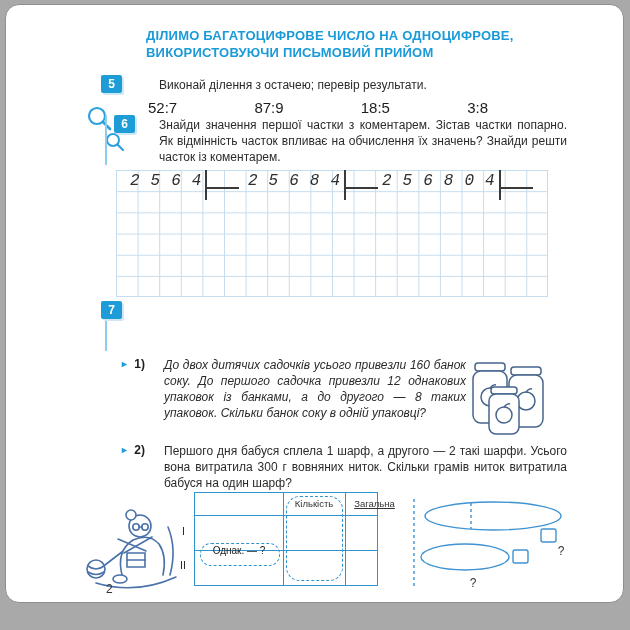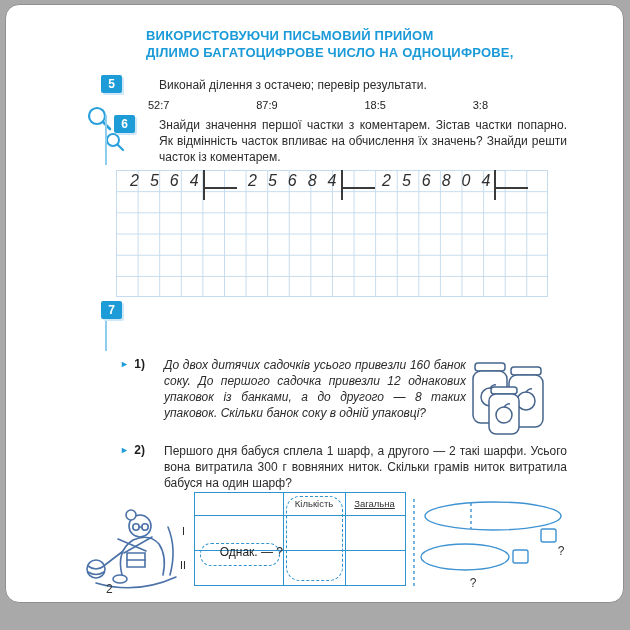--- a/index.html
+++ b/index.html
@@ -32,68 +32,68 @@
     font-size: 12px; font-weight: bold;
     display: flex; align-items: center; justify-content: center;
     border-radius: 2px;
     box-shadow: 2px 2px 0 #cfe7f6;
   }
   .task-rule { width: 2px; background: #8ecdee; }
 
   .body-text { font-size: 12px; line-height: 16px; text-align: justify; margin-left: 13px; }
 
   .exprs { left: 142px; top: 94px; width: 340px; display: flex; justify-content: space-between;
-           font-size: 11px; color: #1c1c1c; }
+           font-size: 15px; color: #1c1c1c; }
 
   .grid {
     left: 110px; top: 165px; width: 432px; height: 127px;
     background-image:
       linear-gradient(to right, #c5dcee 1px, transparent 1px),
       linear-gradient(to bottom, #c5dcee 1px, transparent 1px);
     background-size: 21.6px 21.2px;
     border-right: 1px solid #c5dcee;
     border-bottom: 1px solid #c5dcee;
   }
   .hw {
     position: absolute; top: 1px;
-    font-family: Liberation Sans, sans-serif; font-style: italic;
+    font-family: Liberation Mono, monospace; font-style: italic;
     font-size: 16px; letter-spacing: 11px; color: #2f2f2f;
     line-height: 20px; white-space: nowrap;
   }
   .div-corner {
     display: inline-block; position: relative;
     width: 34px; height: 30px; vertical-align: top; margin-left: -7px;
   }
   .div-corner::before { content: ""; position: absolute; left: 0; top: -1px; width: 2px; height: 30px; background: #3a3a3a; }
   .div-corner::after  { content: ""; position: absolute; left: 0; top: 16px; width: 34px; height: 2px; background: #3a3a3a; }
 
   .item-marker { font-size: 12px; color: #1c1c1c; font-weight: bold; white-space: nowrap; }
   .item-marker .tri { color: #1e9cd7; font-size: 9px; vertical-align: 1px; margin-right: 2px; }
 
   
-  .t7table { left: 188px; top: 487px; width: 212px; height: 94px; border: 1.5px solid #2f93d0; }
+  .t7table { left: 188px; top: 487px; width: 184px; height: 94px; border: 1.5px solid #2f93d0; }
   .tline-v { position: absolute; top: 0; width: 1px; height: 100%; background: #2f93d0; }
   .tline-h { position: absolute; left: 0; width: 100%; height: 1px; background: #2f93d0; }
   .thead { position: absolute; top: 5px; font-size: 9.5px; color: #333; text-align: center; }
-  .tnote { position: absolute; left: 0; top: 52px; width: 88px; text-align: right; font-size: 12px; color: #222; }
+  .tnote { position: absolute; left: 0; top: 52px; width: 88px; text-align: center; font-size: 10px; color: #222; }
   .pill { position: absolute; border: 1.5px dashed #2f93d0; border-radius: 14px; }
   .rowlab { position: absolute; font-size: 10.5px; color: #222; }
 
   .pagenum { left: 100px; top: 577px; font-size: 12px; color: #333; }
 
   svg text { font-family: "Liberation Sans", sans-serif; }
 </style>
 </head>
 <body>
 
 <div class="page">
 
   <div class="abs title">
+    <div>ДІЛИМО БАГАТОЦИФРОВЕ ЧИСЛО НА ОДНОЦИФРОВЕ,</div>
     <div>ВИКОРИСТОВУЮЧИ ПИСЬМОВИЙ ПРИЙОМ</div>
-    <div>ДІЛИМО БАГАТОЦИФРОВЕ ЧИСЛО НА ОДНОЦИФРОВЕ,</div>
   </div>
 
   <div class="abs badge" style="left:95px; top:70px;">
     <span>5</span>
   </div>
   <div class="abs body-text" style="left:140px; top:72px; width:410px;">Виконай ділення з остачею; перевір результати.</div>
   <div class="abs exprs">
     <span>52:7</span>
     <span>87:9</span>
     <span>18:5</span>

